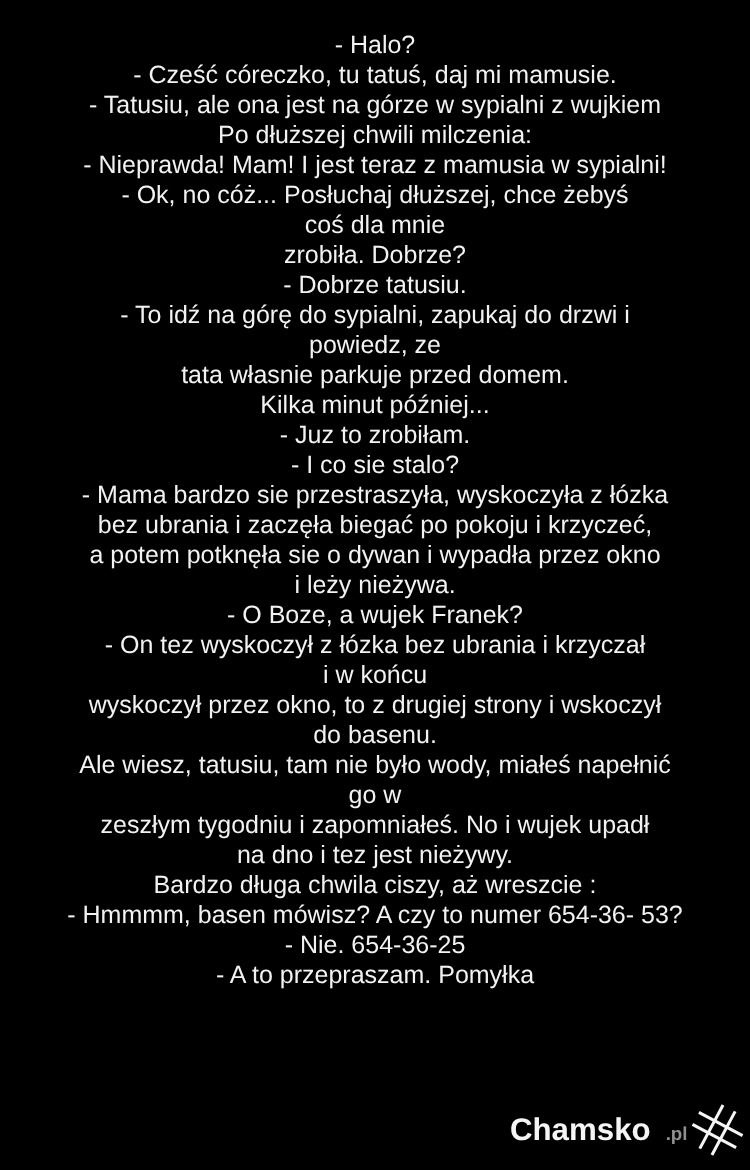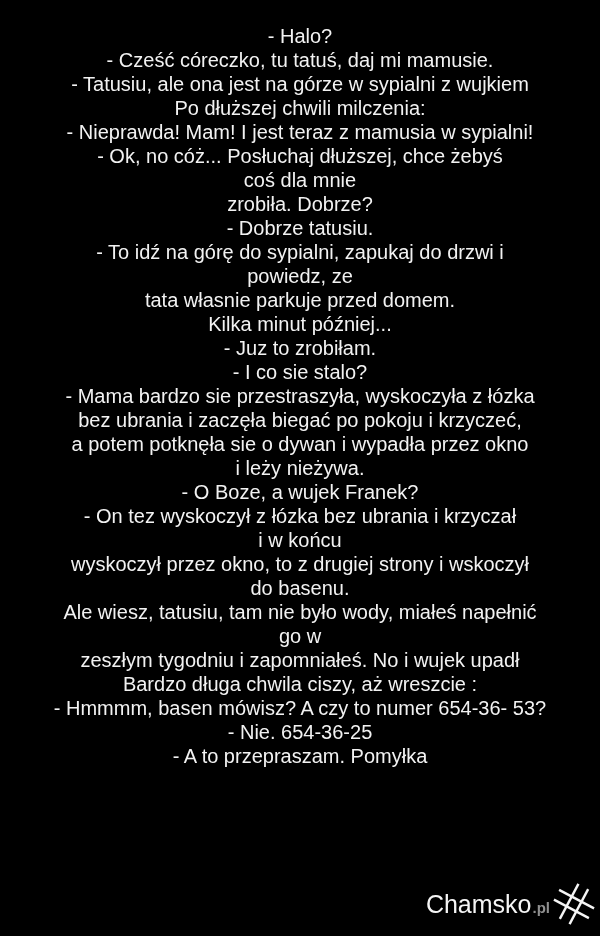--- a/index.html
+++ b/index.html
@@ -34,28 +34,28 @@
     display: flex;
     align-items: center;
   }
   .brand-wrap {
     display: flex;
     align-items: baseline;
   }
   .brand {
     color: #f5f5f5;
     font-size: 25px;
-    font-weight: normal;
+    font-weight: bold;
     letter-spacing: 0px;
   }
   .brand-suffix {
     color: #8f8f8f;
     font-size: 15px;
     font-weight: bold;
-    margin-left: 1px;
+    margin-left: 12px;
   }
   .hash-icon {
     width: 44px;
     height: 48px;
     margin-left: 2px;
     display: block;
   }
   .hash-icon svg {
     display: block;
     width: 100%;
@@ -87,20 +87,21 @@
     <div class="joke-line">a potem potknęła sie o dywan i wypadła przez okno</div>
     <div class="joke-line">i leży nieżywa.</div>
     <div class="joke-line">- O Boze, a wujek Franek?</div>
     <div class="joke-line">- On tez wyskoczył z łózka bez ubrania i krzyczał</div>
     <div class="joke-line">i w końcu</div>
     <div class="joke-line">wyskoczył przez okno, to z drugiej strony i wskoczył</div>
     <div class="joke-line">do basenu.</div>
     <div class="joke-line">Ale wiesz, tatusiu, tam nie było wody, miałeś napełnić</div>
     <div class="joke-line">go w</div>
     <div class="joke-line">zeszłym tygodniu i zapomniałeś. No i wujek upadł</div>
+    <div class="joke-line">na dno i tez jest nieżywy.</div>
     <div class="joke-line">Bardzo długa chwila ciszy, aż wreszcie :</div>
     <div class="joke-line">- Hmmmm, basen mówisz? A czy to numer 654-36- 53?</div>
     <div class="joke-line">- Nie. 654-36-25</div>
     <div class="joke-line">- A to przepraszam. Pomyłka</div>
   </div>
 
 <div class="footer">
   <span class="brand-wrap">
     <span class="brand">Chamsko</span>
     <span class="brand-suffix">.pl</span>

